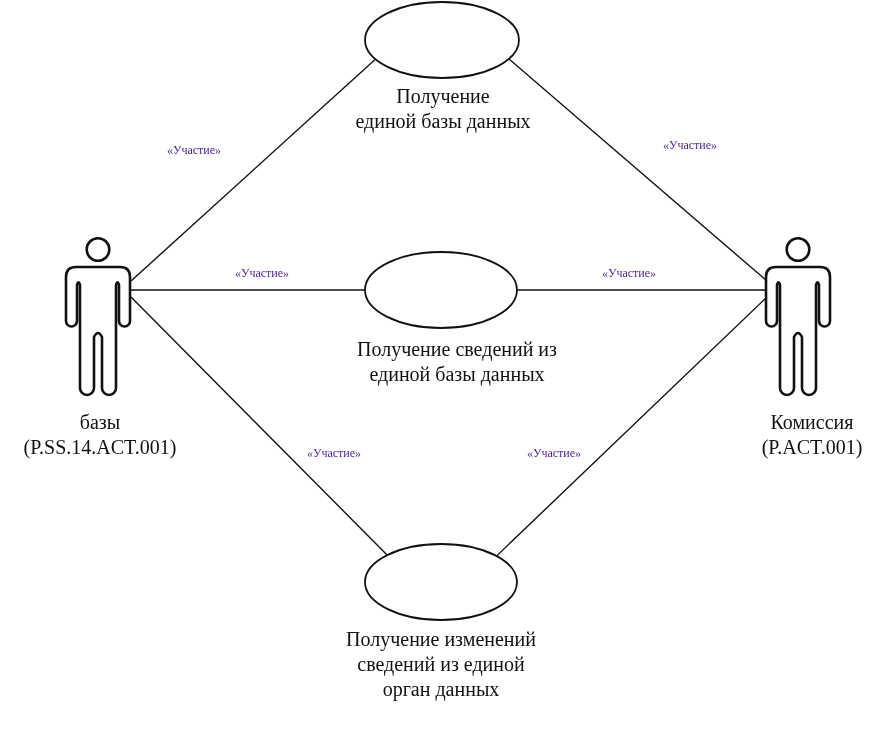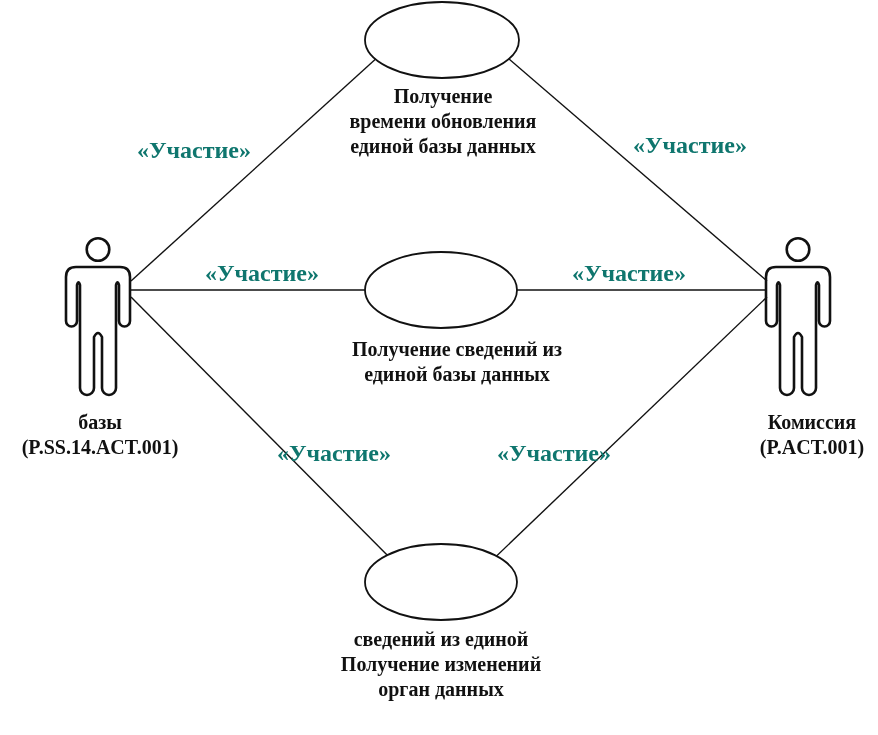--- a/index.html
+++ b/index.html
@@ -3,39 +3,38 @@
 <meta charset="utf-8">
 <style>
   html,body{margin:0;padding:0;background:#ffffff;}
   #canvas{
     position:relative;
     width:878px;height:735px;
     background:#ffffff;
     font-family:"Liberation Serif","DejaVu Serif",serif;
     color:#111111;
     overflow:hidden;
-    font-weight:bold;
   }
   #shapes{position:absolute;left:0;top:0;width:878px;height:735px;}
   .lbl{
     position:absolute;
     text-align:center;
     font-size:20px;
     line-height:25px;
     color:#111111;
     white-space:nowrap;
   }
   .lbl div{white-space:nowrap;}
   .edge-lbl{
     position:absolute;
     width:116px;
     text-align:center;
-    font-size:24px;
+    font-size:12px;
     line-height:24px;
-    color:#0f766e;
+    color:#4c1d95;
     white-space:nowrap;
   }
   
   #uc-top-label   {left:313px; top:84px;  width:260px;}
   #uc-mid-label   {left:327px; top:337px; width:260px;}
   #uc-bot-label   {left:311px; top:627px; width:260px;}
   #actor-left-label {left:2px;   top:410px; width:196px;}
   #actor-right-label{left:737px; top:410px; width:150px;}
   #edge-lbl-1{left:136px; top:138px;}
   #edge-lbl-2{left:632px; top:133px;}
@@ -79,32 +78,31 @@
     <g transform="translate(66,237)">
       <use href="#person"></use>
     </g>
     <g transform="translate(766,237)">
       <use href="#person"></use>
     </g>
   </svg>
 
   <div class="lbl" id="uc-top-label">
     <div>Получение</div>
-    <div>времени обновления</div>
     <div>единой базы данных</div>
   </div>
 
   <div class="lbl" id="uc-mid-label">
     <div>Получение сведений из</div>
     <div>единой базы данных</div>
   </div>
 
   <div class="lbl" id="uc-bot-label">
+    <div>Получение изменений</div>
     <div>сведений из единой</div>
-    <div>Получение изменений</div>
     <div>орган данных</div>
   </div>
 
   <div class="lbl" id="actor-left-label">
     <div>базы</div>
     <div>(P.SS.14.ACT.001)</div>
   </div>
 
   <div class="lbl" id="actor-right-label">
     <div>Комиссия</div>

